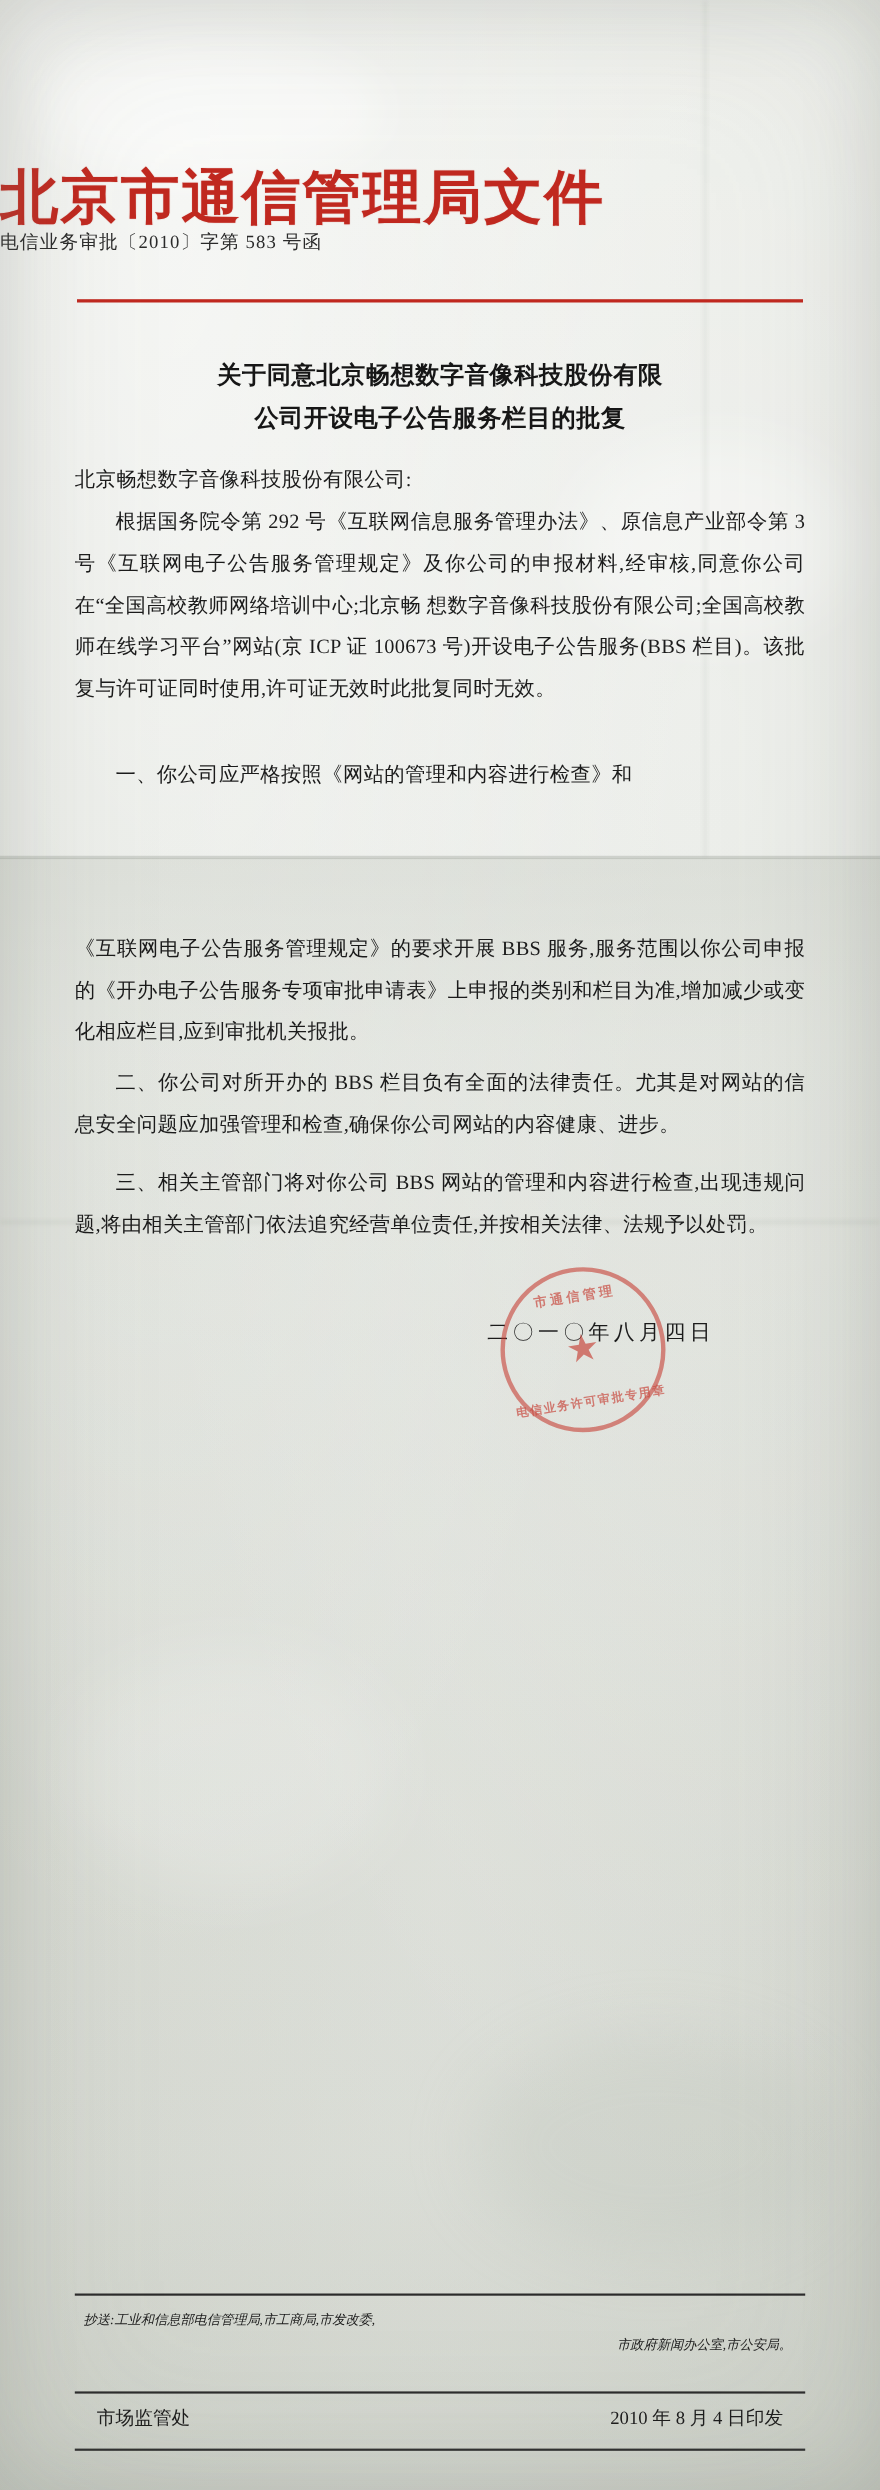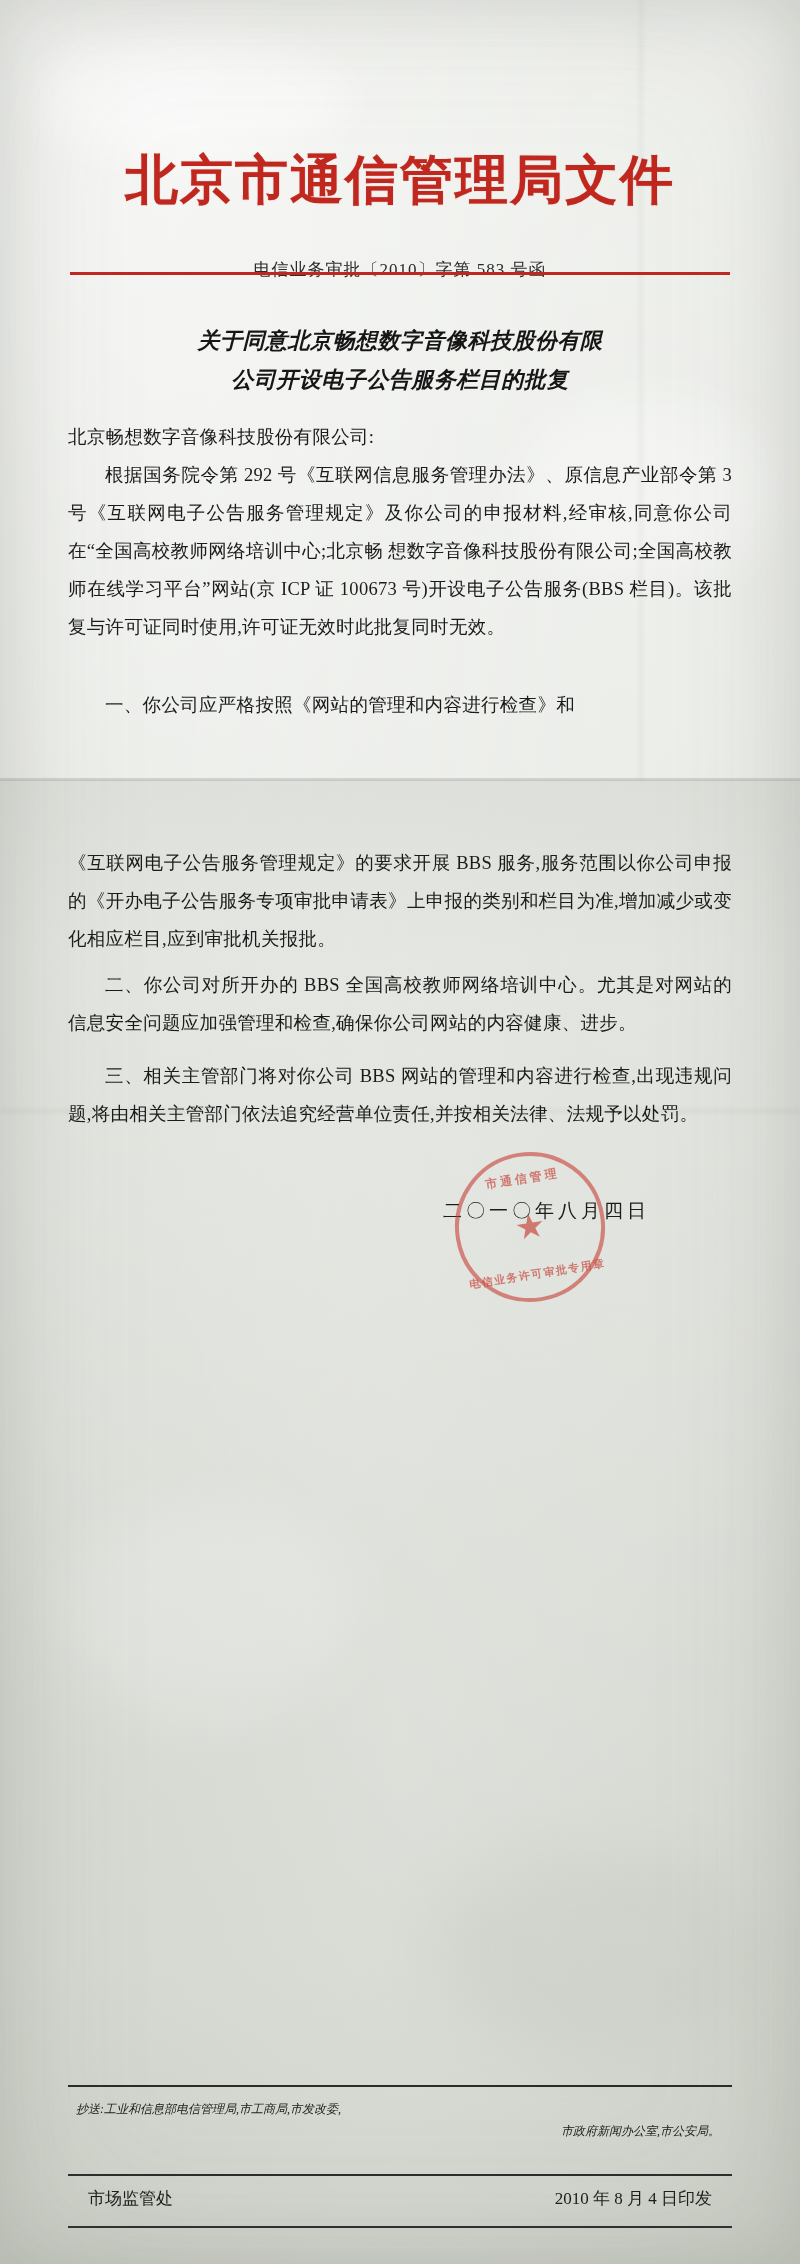--- a/index.html
+++ b/index.html
@@ -44,34 +44,33 @@
     width: 800px;
     height: 2264px;
   }
 
   
   .header-wrap {
     position: absolute;
     left: 0;
     right: 0;
     top: 150px;
-    text-align: center;
+    text-align: left;
   }
   .doc-title {
     font-family: "DejaVu Serif", "Liberation Serif", serif;
     font-weight: bold;
     font-size: 53px;
     letter-spacing: 2px;
     color: #c0281f;
     text-shadow: 0 0 1px rgba(192,40,31,0.5);
     line-height: 1.1;
     white-space: nowrap;
   }
   .doc-number {
-    margin-top: 50px;
     font-size: 17px;
     color: #2a2a2a;
     letter-spacing: 1px;
   }
   .red-rule {
     position: absolute;
     left: 70px;
     right: 70px;
     top: 272px;
     height: 3px;
@@ -84,21 +83,21 @@
     left: 0;
     right: 0;
     top: 322px;
     text-align: center;
     font-weight: bold;
     font-size: 22px;
     line-height: 1.75;
     color: #161616;
     letter-spacing: 0.5px;
   }
-  .subject div { white-space: nowrap; font-style: italic; }
+  .subject div { white-space: nowrap; }
 
   .body-block {
     position: absolute;
     left: 68px;
     right: 68px;
     font-size: 18.5px;
     line-height: 2.06;
     color: #1b1b1b;
     text-align: justify;
     text-justify: inter-ideograph;
@@ -244,21 +243,21 @@
   <div class="subject">
     <div>关于同意北京畅想数字音像科技股份有限</div>
     <div>公司开设电子公告服务栏目的批复</div>
   </div>
 
   <div class="body-block" id="salutation">北京畅想数字音像科技股份有限公司:</div>
   <div class="body-block p-indent" id="para1">根据国务院令第 292 号《互联网信息服务管理办法》、原信息产业部令第 3 号《互联网电子公告服务管理规定》及你公司的申报材料,经审核,同意你公司在“全国高校教师网络培训中心;北京畅 想数字音像科技股份有限公司;全国高校教师在线学习平台”网站(京 ICP 证 100673 号)开设电子公告服务(BBS 栏目)。该批复与许可证同时使用,许可证无效时此批复同时无效。</div>
   <div class="body-block p-indent" id="para1c">一、你公司应严格按照《网站的管理和内容进行检查》和</div>
 
   <div class="body-block" id="para-cont">《互联网电子公告服务管理规定》的要求开展 BBS 服务,服务范围以你公司申报的《开办电子公告服务专项审批申请表》上申报的类别和栏目为准,增加减少或变化相应栏目,应到审批机关报批。</div>
-  <div class="body-block p-indent" id="para2">二、你公司对所开办的 BBS 全国高校教师网络培训中心。尤其是对网站的信息安全问题应加强管理和检查,确保你公司网站的内容健康、进步。</div>
+  <div class="body-block p-indent" id="para2">二、你公司对所开办的 BBS 栏目负有全面的法律责任。尤其是对网站的信息安全问题应加强管理和检查,确保你公司网站的内容健康、进步。</div>
   <div class="body-block p-indent" id="para3">三、相关主管部门将对你公司 BBS 网站的管理和内容进行检查,出现违规问题,将由相关主管部门依法追究经营单位责任,并按相关法律、法规予以处罚。</div>
 
   <div class="date-line">二〇一〇年八月四日</div>
   <div class="seal">
     <div class="seal-top">市通信管理</div>
     <div class="seal-star">★</div>
     <div class="seal-bottom">电信业务许可审批专用章</div>
   </div>
 
   <div class="footer-rule" id="footer-rule-top"></div>

